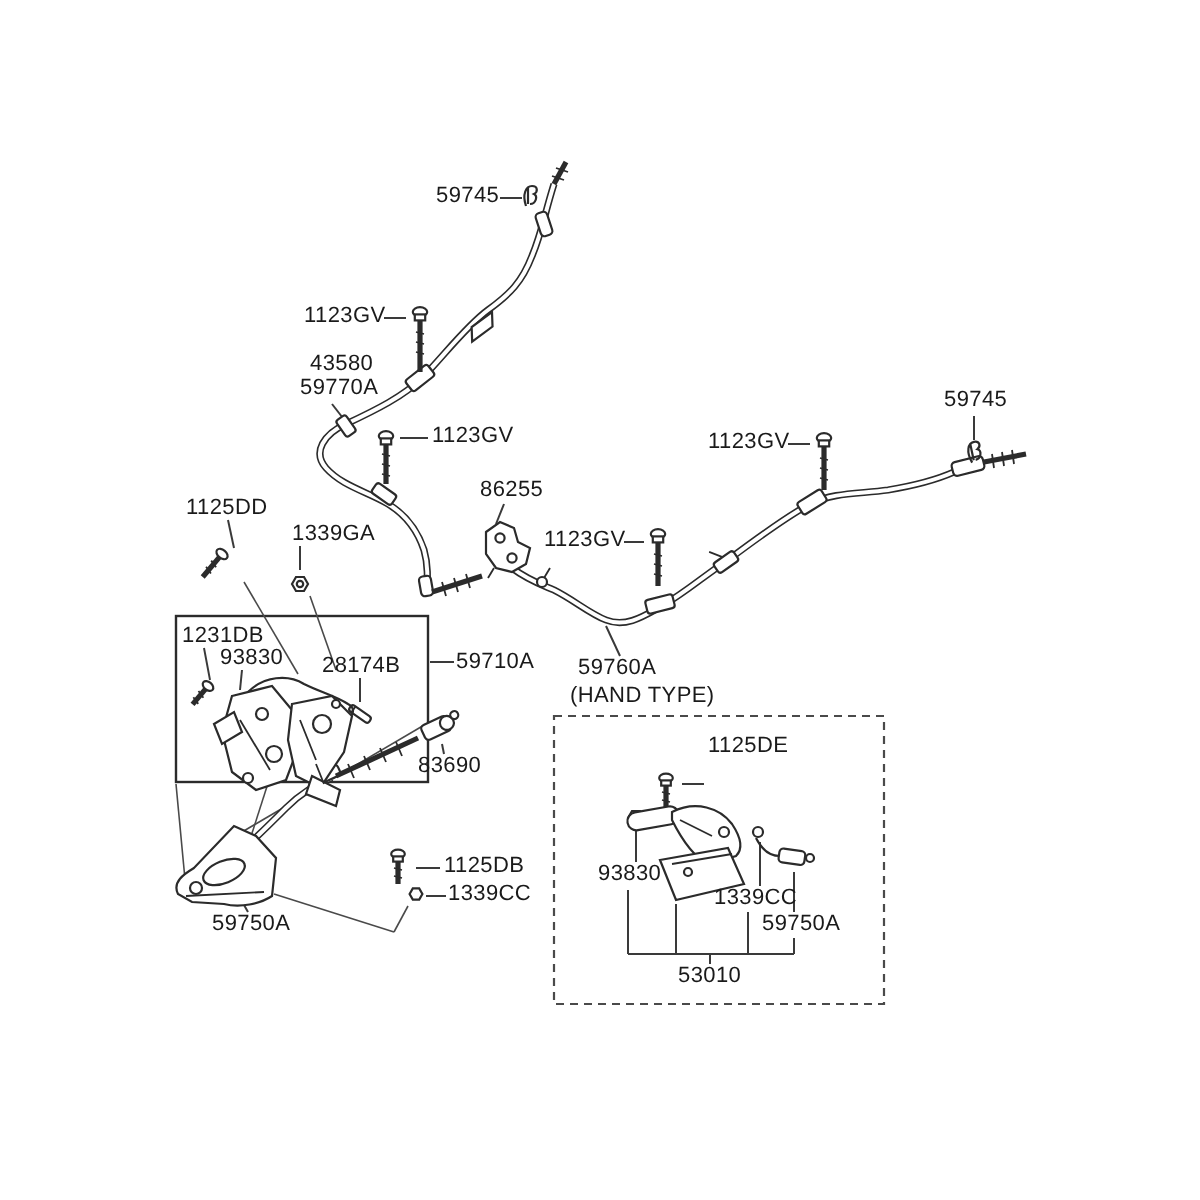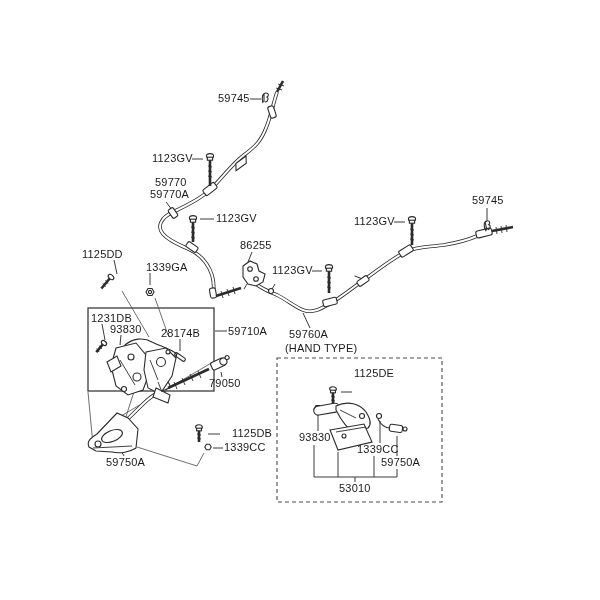--- a/index.html
+++ b/index.html
@@ -301,36 +301,36 @@
           <rect class="part" x="0" y="0" width="13" height="7" rx="2"></rect>
         </g>
     <circle class="part" cx="405" cy="429" r="2"></circle>
     <circle class="part" cx="379" cy="416" r="2.5"></circle>
   </g>
 
 </svg>
 
   <div class="lbl" style="left:218px;top:93px">59745</div>
   <div class="lbl" style="left:152px;top:153px">1123GV</div>
-  <div class="lbl" style="left:155px;top:177px">59770</div>
+  <div class="lbl" style="left:155px;top:177px">43580</div>
   <div class="lbl" style="left:150px;top:189px">59770A</div>
   <div class="lbl" style="left:216px;top:213px">1123GV</div>
   <div class="lbl" style="left:240px;top:240px">86255</div>
-  <div class="lbl" style="left:82px;top:249px">1125DD</div>
+  <div class="lbl" style="left:93px;top:249px">1125DD</div>
   <div class="lbl" style="left:146px;top:262px">1339GA</div>
   <div class="lbl" style="left:272px;top:265px">1123GV</div>
   <div class="lbl" style="left:354px;top:216px">1123GV</div>
   <div class="lbl" style="left:472px;top:195px">59745</div>
   <div class="lbl" style="left:91px;top:313px">1231DB</div>
   <div class="lbl" style="left:110px;top:324px">93830</div>
   <div class="lbl" style="left:161px;top:328px">28174B</div>
   <div class="lbl" style="left:228px;top:326px">59710A</div>
   <div class="lbl" style="left:289px;top:329px">59760A</div>
-  <div class="lbl" style="left:209px;top:378px">79050</div>
-  <div class="lbl" style="left:232px;top:428px">1125DB</div>
+  <div class="lbl" style="left:209px;top:378px">83690</div>
+  <div class="lbl" style="left:222px;top:428px">1125DB</div>
   <div class="lbl" style="left:224px;top:442px">1339CC</div>
   <div class="lbl" style="left:106px;top:457px">59750A</div>
   <div class="lbl" style="left:285px;top:343px">(HAND TYPE)</div>
   <div class="lbl" style="left:354px;top:368px">1125DE</div>
   <div class="lbl" style="left:299px;top:432px">93830</div>
   <div class="lbl" style="left:357px;top:444px">1339CC</div>
   <div class="lbl" style="left:381px;top:457px">59750A</div>
   <div class="lbl" style="left:339px;top:483px">53010</div>
 
 </div>

